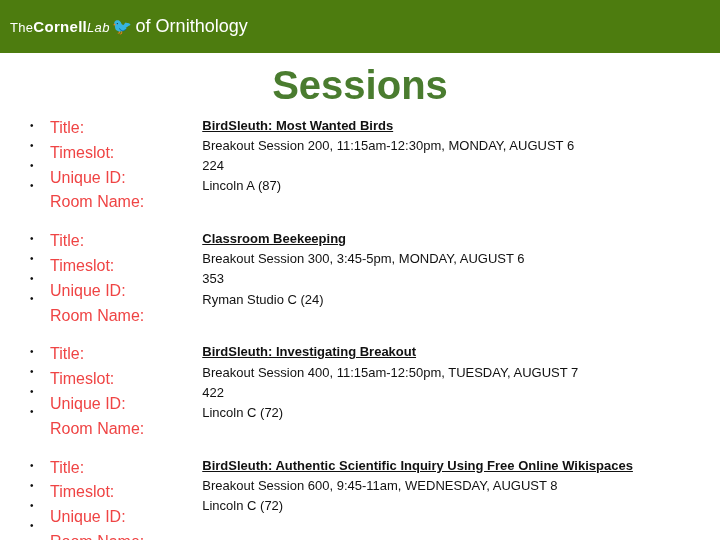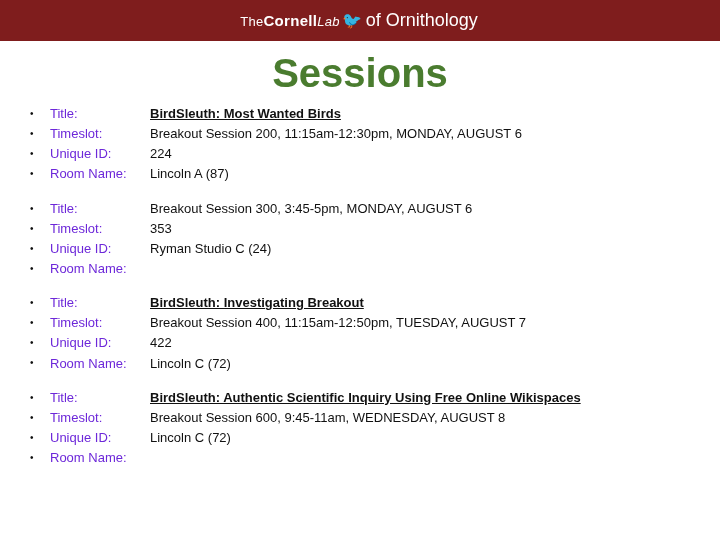--- a/index.html
+++ b/index.html
@@ -9,23 +9,23 @@
       height: 540px;
       font-family: Arial, Helvetica, sans-serif;
       background: #ffffff;
       overflow: hidden;
     }
 
     
     .header {
       display: flex;
       align-items: center;
-      justify-content: center;
-      background: #7f1d1d;
-      height: 41px;
+      justify-content: flex-start;
+      background: #4d7c0f;
+      height: 53px;
       padding: 0 12px 0 10px;
     }
 
     .logo-area {
       display: flex;
       align-items: center;
     }
 
     .logo-text {
       color: #ffffff;
@@ -114,29 +114,30 @@
     }
 
     .session-labels {
       display: flex;
       flex-direction: column;
       min-width: 90px;
       margin-right: 10px;
     }
 
     .session-label {
-      font-size: 13px;
+      font-size: 16px;
       line-height: 1.55;
-      color: #6d28d9;
+      color: #ef4444;
     }
 
     .session-values {
       display: flex;
       flex-direction: column;
       flex: 1;
+      margin-left: 48px;
     }
 
     .session-value {
       font-size: 13px;
       line-height: 1.55;
       color: #111111;
     }
 
     .session-value.title-link {
       text-decoration: underline;
@@ -203,20 +204,21 @@
             <span class="bullet">•</span>
           </div>
         </div>
         <div class="session-labels">
           <div class="session-label">Title:</div>
           <div class="session-label">Timeslot:</div>
           <div class="session-label">Unique ID:</div>
           <div class="session-label">Room Name:</div>
         </div>
         <div class="session-values">
+          <div class="session-value title-link"> Classroom Beekeeping</div>
           <div class="session-value">Breakout Session 300, 3:45-5pm, MONDAY, AUGUST 6</div>
           <div class="session-value">353</div>
           <div class="session-value">Ryman Studio C  (24)</div>
         </div>
       </div>
       <div class="session-block">
         <div class="session-bullets">
           <div class="bullet-row">
             <span class="bullet">•</span>
           </div>

